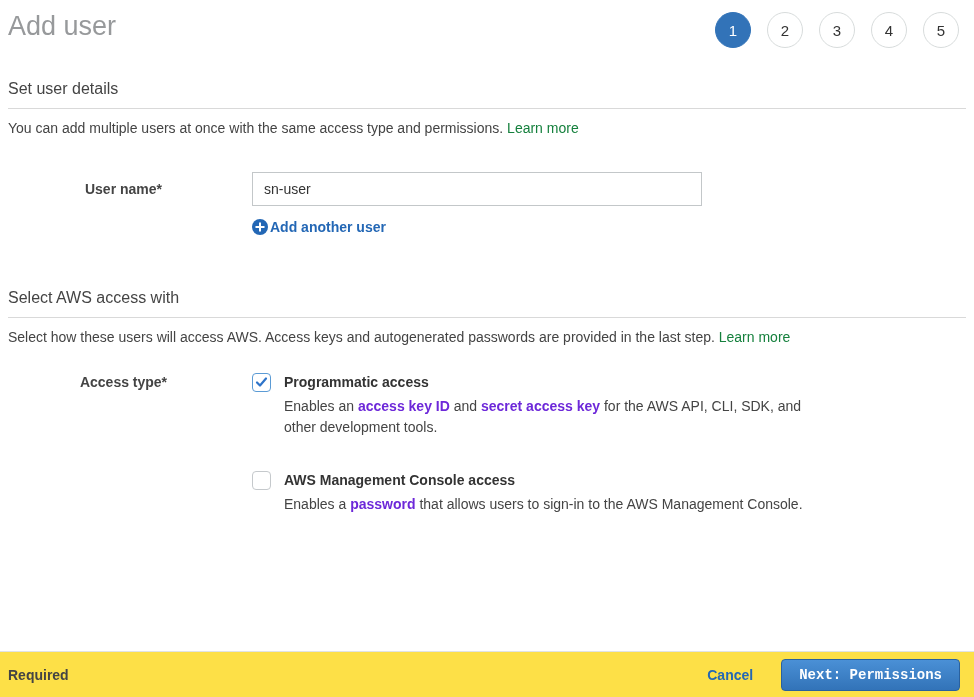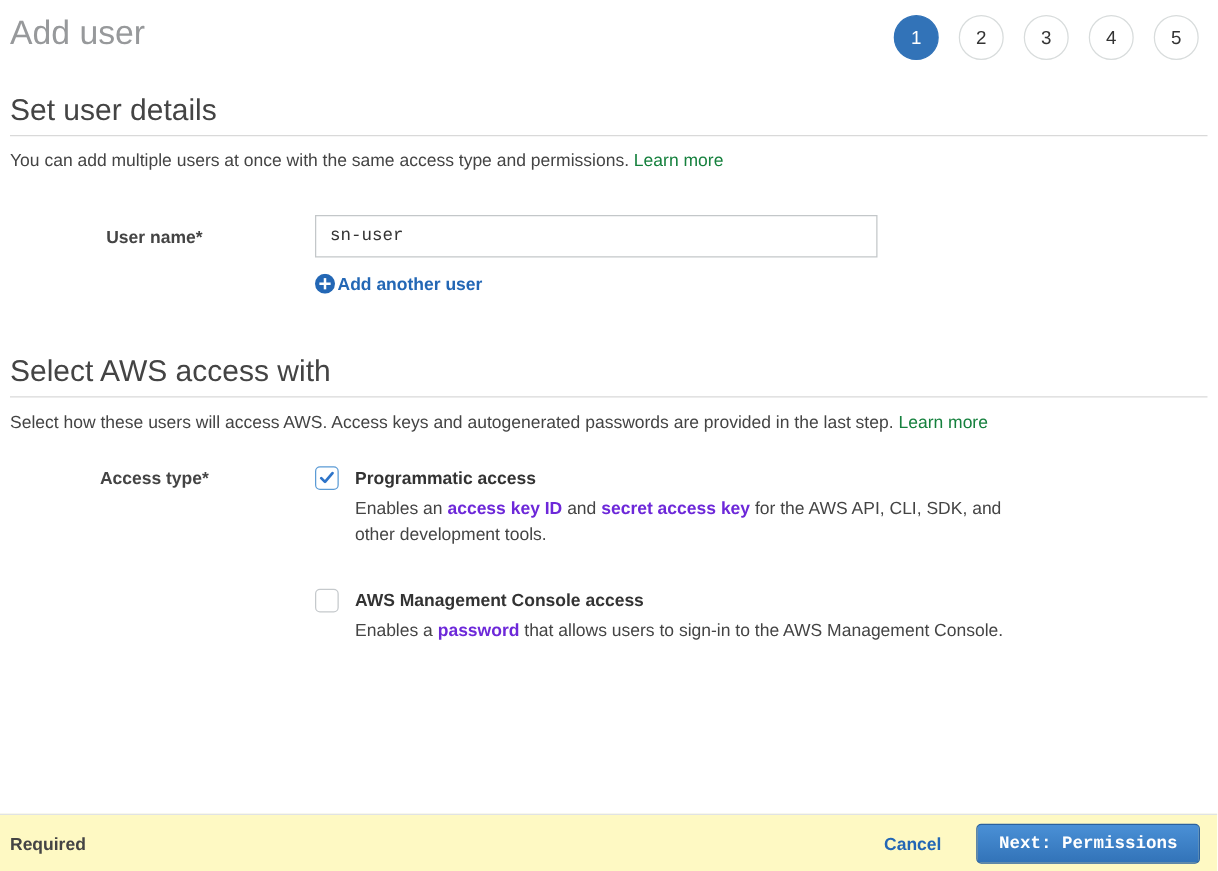--- a/index.html
+++ b/index.html
@@ -48,21 +48,21 @@
     cursor: default;
   }
   .step.active {
     background: #3273b8;
     border-color: #3273b8;
     color: #ffffff;
   }
   
   .content { padding: 0 8px; }
   .section-heading {
-    font-size: 24px;
+    font-size: 16px;
     font-weight: 400;
     color: #444444;
     margin-top: 29px;
     line-height: 24px;
   }
   .section-rule {
     border: none;
     border-top: 1px solid #d9d9d9;
     margin-top: 7px;
   }
@@ -93,21 +93,21 @@
   }
   .gap-col { width: 13px; min-width: 13px; }
   .text-input {
     width: 450px;
     height: 34px;
     border: 1px solid #c3c7c9;
     border-radius: 0;
     padding: 0 11px;
     font-size: 14px;
     color: #333333;
-    font-family: Liberation Mono, monospace;
+    font-family: Liberation Sans, sans-serif;
     outline: none;
   }
   .row-addanother { margin-top: 13px; }
   .add-link {
     display: inline-flex;
     align-items: center;
     gap: 2px;
     color: #2367b5;
     font-weight: bold;
     font-size: 14px;
@@ -158,21 +158,21 @@
   }
   .option-desc b { color: #6d28d9; }
   
   .footer {
     position: absolute;
     left: 0;
     bottom: 0;
     width: 100%;
     height: 46px;
     border-top: 1px solid #e0e3e4;
-    background: #fef9c3;
+    background: #fde047;
     display: flex;
     align-items: center;
     padding: 0 14px 0 8px;
   }
   .required-note {
     font-weight: bold;
     color: #444444;
     font-size: 14px;
   }
   .footer-spacer { flex: 1; }

